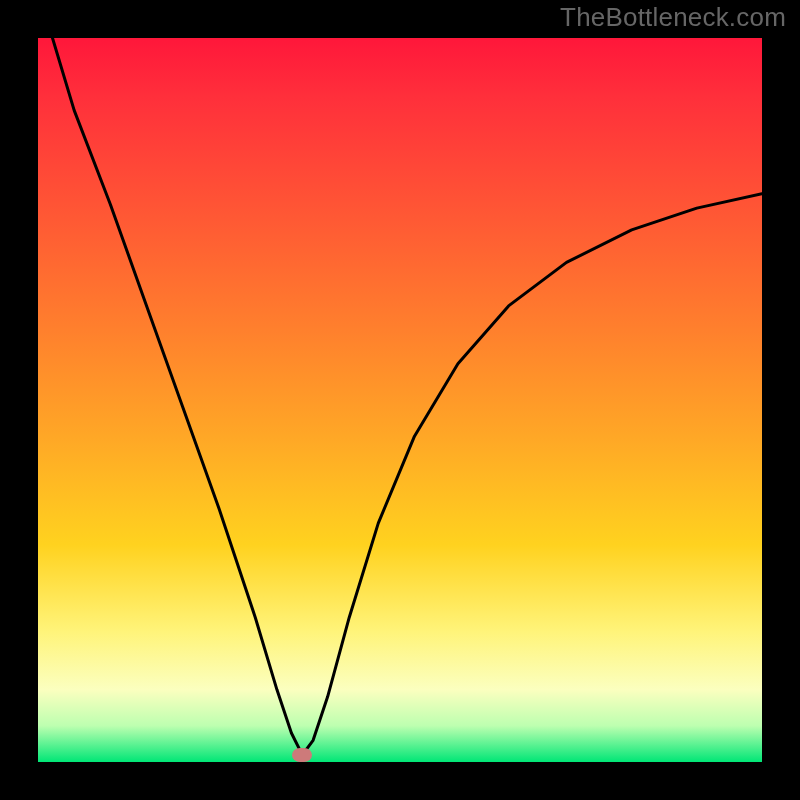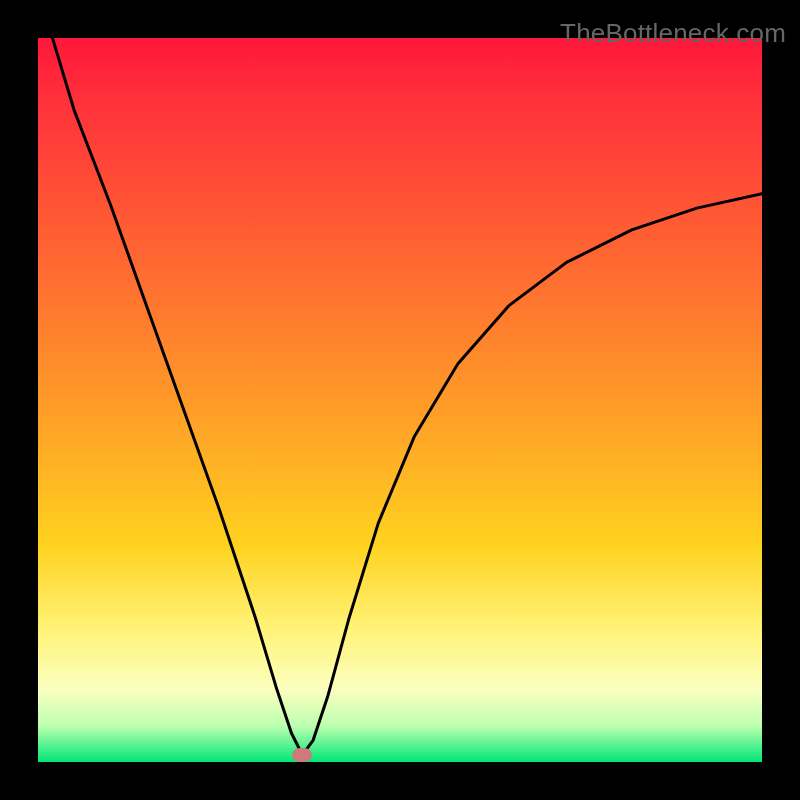--- a/index.html
+++ b/index.html
@@ -6,21 +6,21 @@
   body {
     width: 800px;
     height: 800px;
     background: #000;
     position: relative;
     overflow: hidden;
     font-family: Arial, Helvetica, sans-serif;
   }
   .watermark {
     position: absolute;
-    top: 18px;
+    top: 2px;
     right: 14px;
     color: #666666;
     font-size: 26px;
     font-weight: 400;
     letter-spacing: 0.2px;
     z-index: 10;
   }
   .plot-area {
     position: absolute;
     left: 38px;

